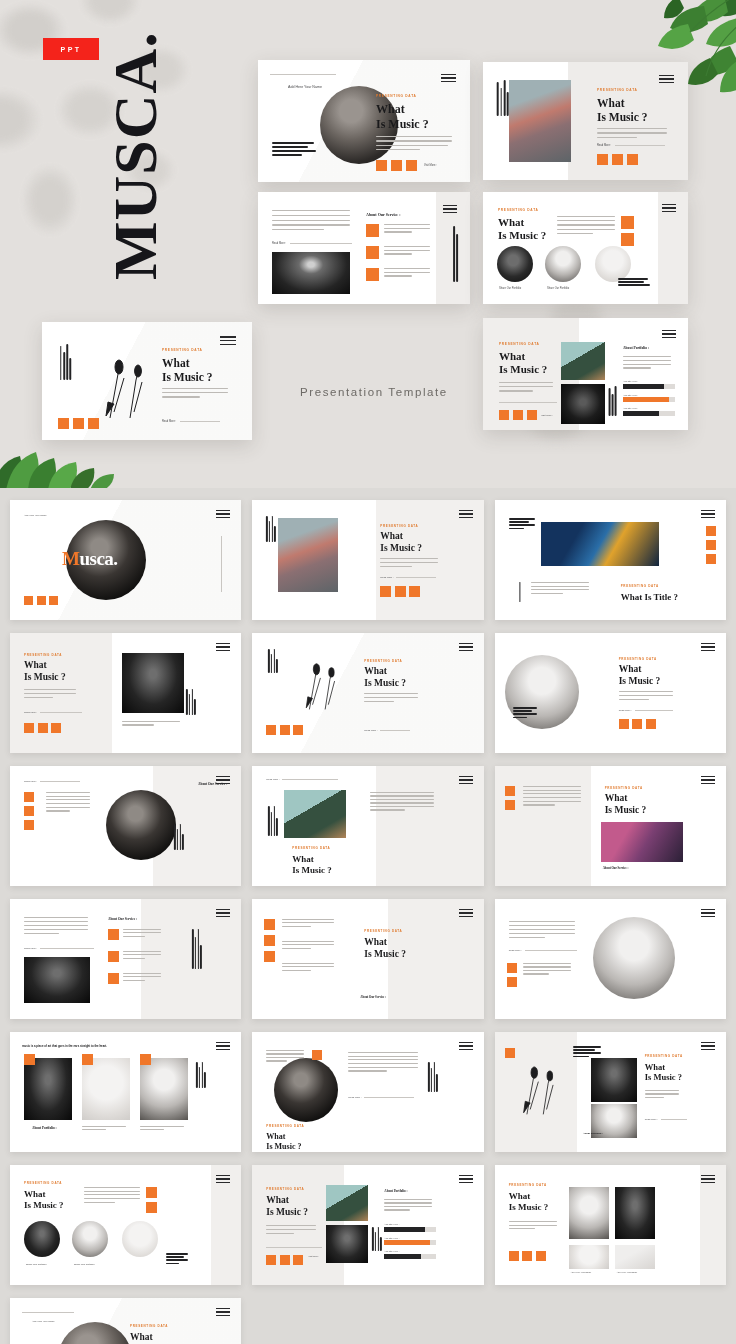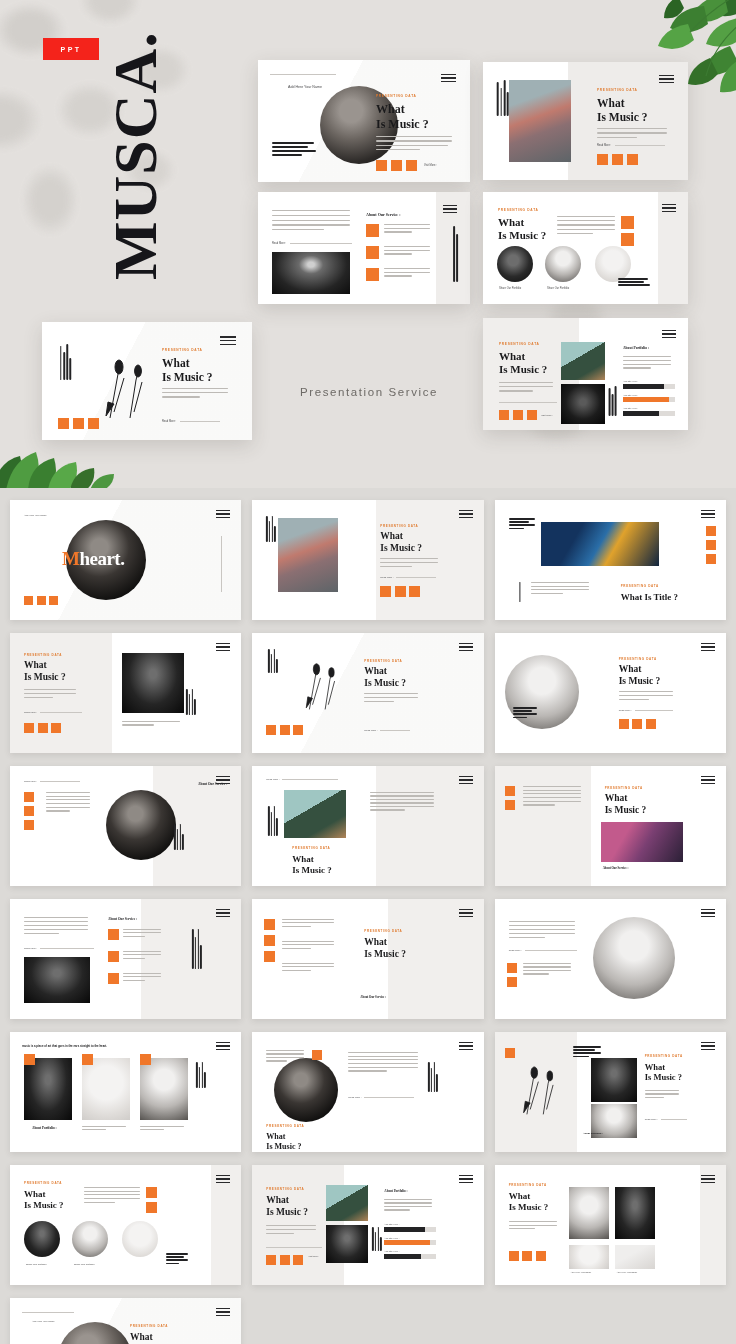--- a/index.html
+++ b/index.html
@@ -164,21 +164,21 @@
 </style>
 </head>
 <body>
 
 <section class="hero">
   <div class="hero-shadow"></div>
   <div class="hero-shadow2"></div>
 
   <div class="ppt-badge">PPT</div>
   <div class="wordmark">MUSCA.</div>
-  <div class="subtitle">Presentation Service</div>
+  <div class="subtitle">Presentation Template</div>
 
   <div class="slide" style="left:258px;top:60px;width:212px;height:122px;">
     <div class="sl-diag"></div>
     <div class="rule" style="position:absolute;left:12px;top:14px;width:66px;height:1px;"></div>
     <div style="position:absolute;left:30px;top:25px;font-size:3.6px;color:#4a4a4c;line-height:1.6;width:40px;">Add Here Your Name</div>
     <div class="circ" style="left:62px;top:26px;width:78px;height:78px;
          background:radial-gradient(circle at 40% 32%, #9a948f 0 16%, #6b6560 40%, #2e2b29 72%, #141312 100%);"></div>
     <div class="quote" style="position:absolute;left:14px;top:82px;">
       <i style="width:42px;height:2px;margin-bottom:2px;"></i>
       <i style="width:36px;height:2px;margin-bottom:2px;"></i>
@@ -473,21 +473,21 @@
   </div>
 </section>
 
 <section class="grid-section">
   <div class="grid" id="grid-root">
       <div class="thumb">
         <div class="sl-diag"></div>
         <div style="position:absolute;left:14px;top:14px;font-size:2.4px;color:#4a4a4c;line-height:1.8;width:38px;">Add Here Your Name</div>
         <div class="circ" style="left:56px;top:20px;width:80px;height:80px;background:radial-gradient(circle at 42% 34%, #8f8a85 0 12%, #3a3633 42%, #121110 75%, #070606 100%);"></div>
         <div style="position:absolute;left:52px;top:48px;font-family:'Liberation Serif',serif;font-weight:700;font-size:19px;color:#fff;letter-spacing:-.5px;">
-       <span style="color:#F0772A;">M</span><span>heart.</span></div>
+       <span style="color:#F0772A;">M</span><span>usca.</span></div>
         <div style="position:absolute;left:14px;top:96px;display:flex;gap:3.5px;">
   <span class="sq" style="width:9px;height:9px;"></span>
   <span class="sq" style="width:9px;height:9px;"></span>
   <span class="sq" style="width:9px;height:9px;"></span>
         </div>
         <div class="burger" style="right:11px;top:10px;width:14px;height:8px;">
   <i style="height:1.3px;"></i>
           <i style="height:1.3px;"></i>
           <i style="height:1.3px;"></i>
         </div>

